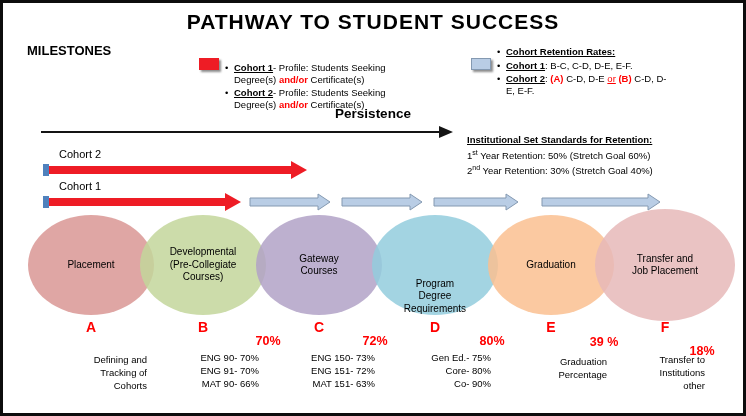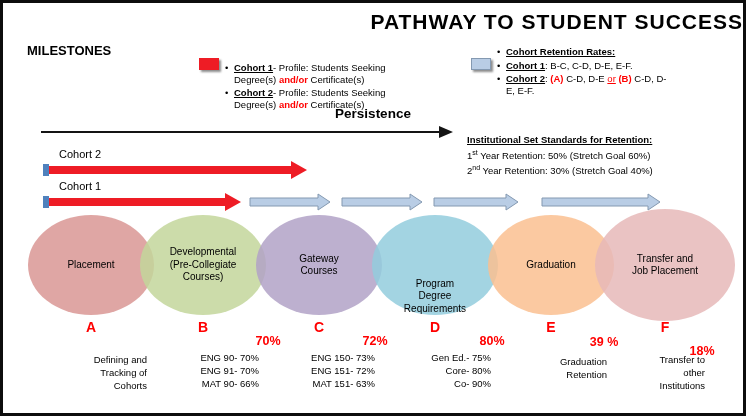--- a/index.html
+++ b/index.html
@@ -5,21 +5,21 @@
   * { margin:0; padding:0; box-sizing:border-box; }
   html,body { background:#fff; }
   body { font-family:"Liberation Sans","DejaVu Sans",sans-serif; color:#000; }
   .canvas { position:relative; width:746px; height:416px; background:#fff;
             border:3px solid #0d0d0d; overflow:hidden; }
   .abs { position:absolute; }
   .b { font-weight:bold; }
   .u { text-decoration:underline; }
   .red { color:var(--red); }
 
-  .title { position:absolute; top:7px; left:0; right:0; text-align:right;
+  .title { position:absolute; top:7px; left:0; right:0; text-align:center;
            font-size:21px; font-weight:bold; letter-spacing:1px; }
   .milestones { position:absolute; left:24px; top:40px; font-size:13px; font-weight:bold; }
 
   .swatch { width:20px; height:12px; box-shadow:1.5px 1.5px 2px rgba(0,0,0,.45); }
   .swatch-red  { background:var(--arrow-red); }
   .swatch-blue { background:var(--blue-fill); border:1px solid var(--blue-stroke); }
 
   .legend { list-style:none; font-size:9.5px; line-height:11.5px; }
   .legend li { position:relative; padding-left:10px; margin-bottom:2px; }
   .legend li::before { content:"\2022"; position:absolute; left:1px; top:0; }
@@ -185,21 +185,21 @@
       <div>ENG 151- 72%</div>
       <div>MAT 151- 63%</div>
   </div>
   <div class="notes abs" style="left:376px;top:348px;">
     <div>Gen Ed.- 75%</div>
       <div>Core- 80%</div>
       <div>Co- 90%</div>
   </div>
   <div class="notes abs" style="left:492px;top:352px;">
     <div>Graduation</div>
-      <div>Retention</div>
+      <div>Percentage</div>
   </div>
   <div class="notes abs" style="left:590px;top:350px;">
     <div>Transfer to</div>
+      <div>Institutions</div>
       <div>other</div>
-      <div>Institutions</div>
   </div>
 
 </div>
 
 </body></html>

